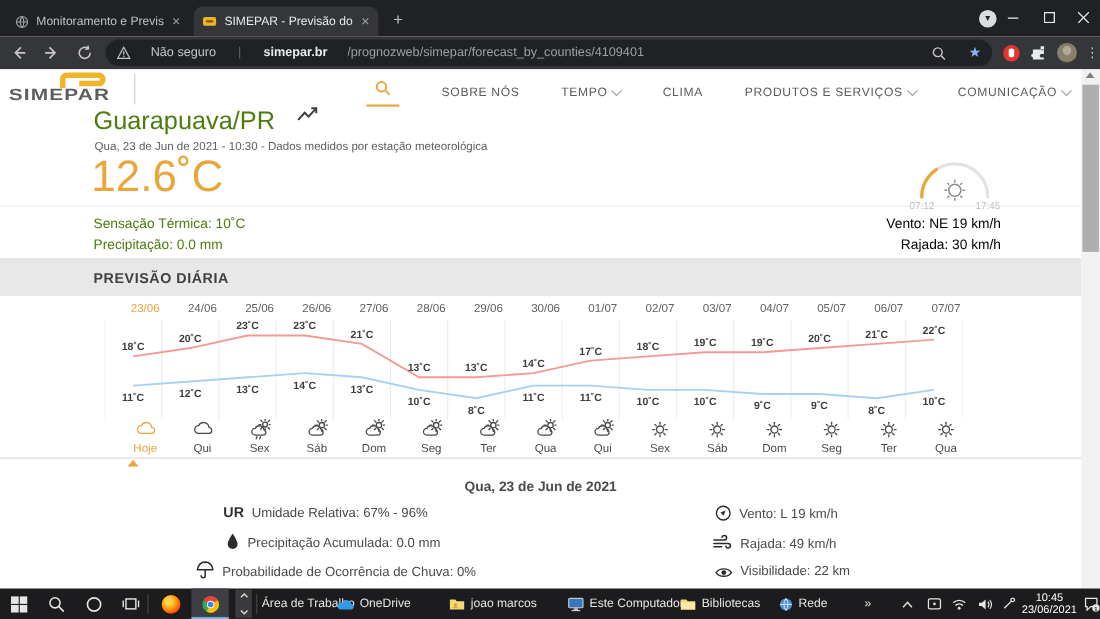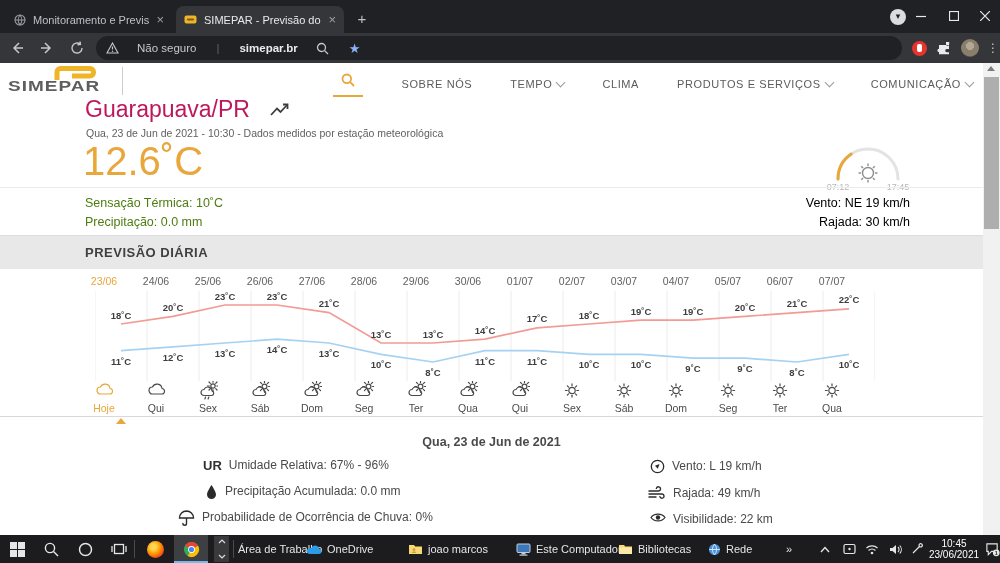--- a/index.html
+++ b/index.html
@@ -38,44 +38,44 @@
   .logo-mark{position:absolute;left:52px;top:1px;}
   .logo-text{position:absolute;left:8px;top:15px;font-size:19px;font-weight:700;color:#5e5e5e;
     letter-spacing:1px;transform:scaleY(.78);transform-origin:top left;}
   .hdr-sep{position:absolute;left:122px;top:4px;width:1px;height:28px;background:#ccc;}
   .tagline{position:absolute;left:131px;top:11px;font-size:11px;color:#6e6e6e;}
   .nav{position:absolute;right:10px;top:8px;display:flex;align-items:center;gap:38px;}
   .nav-item{font-size:11px;color:#5b5b5b;letter-spacing:.6px;display:flex;align-items:center;gap:5px;white-space:nowrap;}
   .chev{width:6px;height:6px;border-right:1.5px solid #9a9a9a;border-bottom:1.5px solid #9a9a9a;
     transform:rotate(45deg);margin-top:-3px;}
   .search-wrap{display:flex;flex-direction:column;align-items:center;border-bottom:2px solid #e9a63b;padding:2px 8px 8px;}
-  .loc-title{position:absolute;left:85px;top:33px;font-size:23px;color:#be185d;display:flex;align-items:center;gap:20px;}
+  .loc-title{position:absolute;left:85px;top:33px;font-size:23px;color:#4d7c0f;display:flex;align-items:flex-start;gap:20px;}
   .dateline{position:absolute;left:86px;top:64px;font-size:10.5px;color:#606060;}
   .big-temp{position:absolute;left:83px;top:76px;font-size:40px;color:#e9a63b;}
   .sunwidget{position:absolute;left:826px;top:72px;}
   .hr1{position:absolute;left:0;top:124px;width:983px;height:1px;background:#ebebeb;}
   .inforow-l{position:absolute;left:85px;top:131px;font-size:12.5px;color:#4d7c0f;line-height:19px;}
   .inforow-r{position:absolute;right:73px;top:131px;font-size:12.5px;color:#000000;line-height:19px;text-align:right;}
   .band{position:absolute;left:0;top:172px;width:983px;height:34px;background:#e8e8e8;border-top:1px solid #ddd;}
   .band-title{position:absolute;left:85px;top:0;line-height:34px;font-size:13px;font-weight:700;
     color:#404040;letter-spacing:.5px;}
   .panel{position:absolute;left:0;top:206px;width:983px;height:147px;background:#fff;border-bottom:1px solid #d8d8d8;}
-  .fc-grid{position:absolute;left:78px;width:780px;display:flex;}
+  .fc-grid{position:absolute;left:106px;width:780px;display:flex;}
   .fc-cell{width:52px;text-align:center;box-sizing:border-box;}
   #fc-dates{top:6px;font-size:10.5px;color:#5f5f5f;}
   #chart-wrap{position:absolute;left:95px;top:22px;width:780px;height:90px;}
   #fc-icons{top:112px;height:20px;color:#4a4a4a;}
   #fc-days{top:133px;font-size:10.5px;color:#4a4a4a;}
   .fc-col-sel{color:#e9a63b;}
   .sel-tri{position:absolute;left:116px;top:149px;width:0;height:0;
     border-left:5px solid transparent;border-right:5px solid transparent;border-bottom:6px solid #e9a63b;}
   .chart-lab{font-size:9.5px;font-weight:700;fill:#3d3d3d;}
   .details-date{position:absolute;left:0;top:372px;width:983px;text-align:center;
     font-size:12.5px;font-weight:700;color:#4a4a4a;}
-  .drow{position:absolute;display:flex;align-items:flex-start;gap:7px;font-size:12px;color:#4a4a4a;white-space:nowrap;}
+  .drow{position:absolute;display:flex;align-items:flex-end;gap:7px;font-size:12px;color:#4a4a4a;white-space:nowrap;}
   .ur-lab{font-size:13px;font-weight:700;color:#2f2f2f;}
   
   .pgsb{position:absolute;top:63px;right:0;width:17px;height:472px;background:#f1f1f1;}
   .pgsb .arr{position:absolute;top:3px;left:4px;width:0;height:0;
     border-left:4px solid transparent;border-right:4px solid transparent;border-bottom:5px solid #7c7c7c;}
   .pgsb .thumb{position:absolute;top:14px;left:1px;width:15px;height:152px;background:#aeaeae;}
   
   .taskbar{position:absolute;left:0;top:535px;width:1000px;height:28px;background:#1c1c1e;color:#e6e6e6;}
   .tb-ic{position:absolute;top:0;height:28px;display:flex;align-items:center;justify-content:center;width:30px;}
   .tb-sep{position:absolute;top:5px;width:1px;height:18px;background:#4a4a4a;}
@@ -147,20 +147,21 @@
       </div>
     <div class="omnibox">
       <svg width="13" height="12" viewBox="0 0 13 12">
           <path d="M6.5 1 L12 11 H1 Z" fill="none" stroke="#c4c7ca" stroke-width="1.1"></path>
           <line x1="6.5" y1="4.5" x2="6.5" y2="7.5" stroke="#c4c7ca" stroke-width="1.2"></line>
           <circle cx="6.5" cy="9.2" r="0.7" fill="#c4c7ca"></circle>
         </svg>
       <span class="omni-warn">Não seguro</span>
       <span class="omni-sep">|</span>
       <span class="omni-domain">simepar.br</span>
+      <span class="omni-path">/prognozweb/simepar/forecast_by_counties/4109401</span>
       <svg width="13" height="13" viewBox="0 0 13 13">
           <circle cx="5.5" cy="5.5" r="4" fill="none" stroke="#c7c7c7" stroke-width="1.3"></circle>
           <line x1="8.6" y1="8.6" x2="12" y2="12" stroke="#c7c7c7" stroke-width="1.3"></line>
         </svg>
       <span class="ext-star">★</span>
     </div>
     <div class="ext-red"></div>
     <svg width="16" height="16" viewBox="0 0 16 16" style="margin-left:9px">
         <path d="M6 2 h4 v2.2 a1.6 1.6 0 1 0 3.2 0 V2 h0 M10 2 v0 M3 5 h10 v4 h-2.2 a1.6 1.6 0 1 0 0 3.2 H13 v2 H3 v-2.2 a1.6 1.6 0 1 1 0-3.2 Z" fill="#e8eaed"></path>
       </svg>

